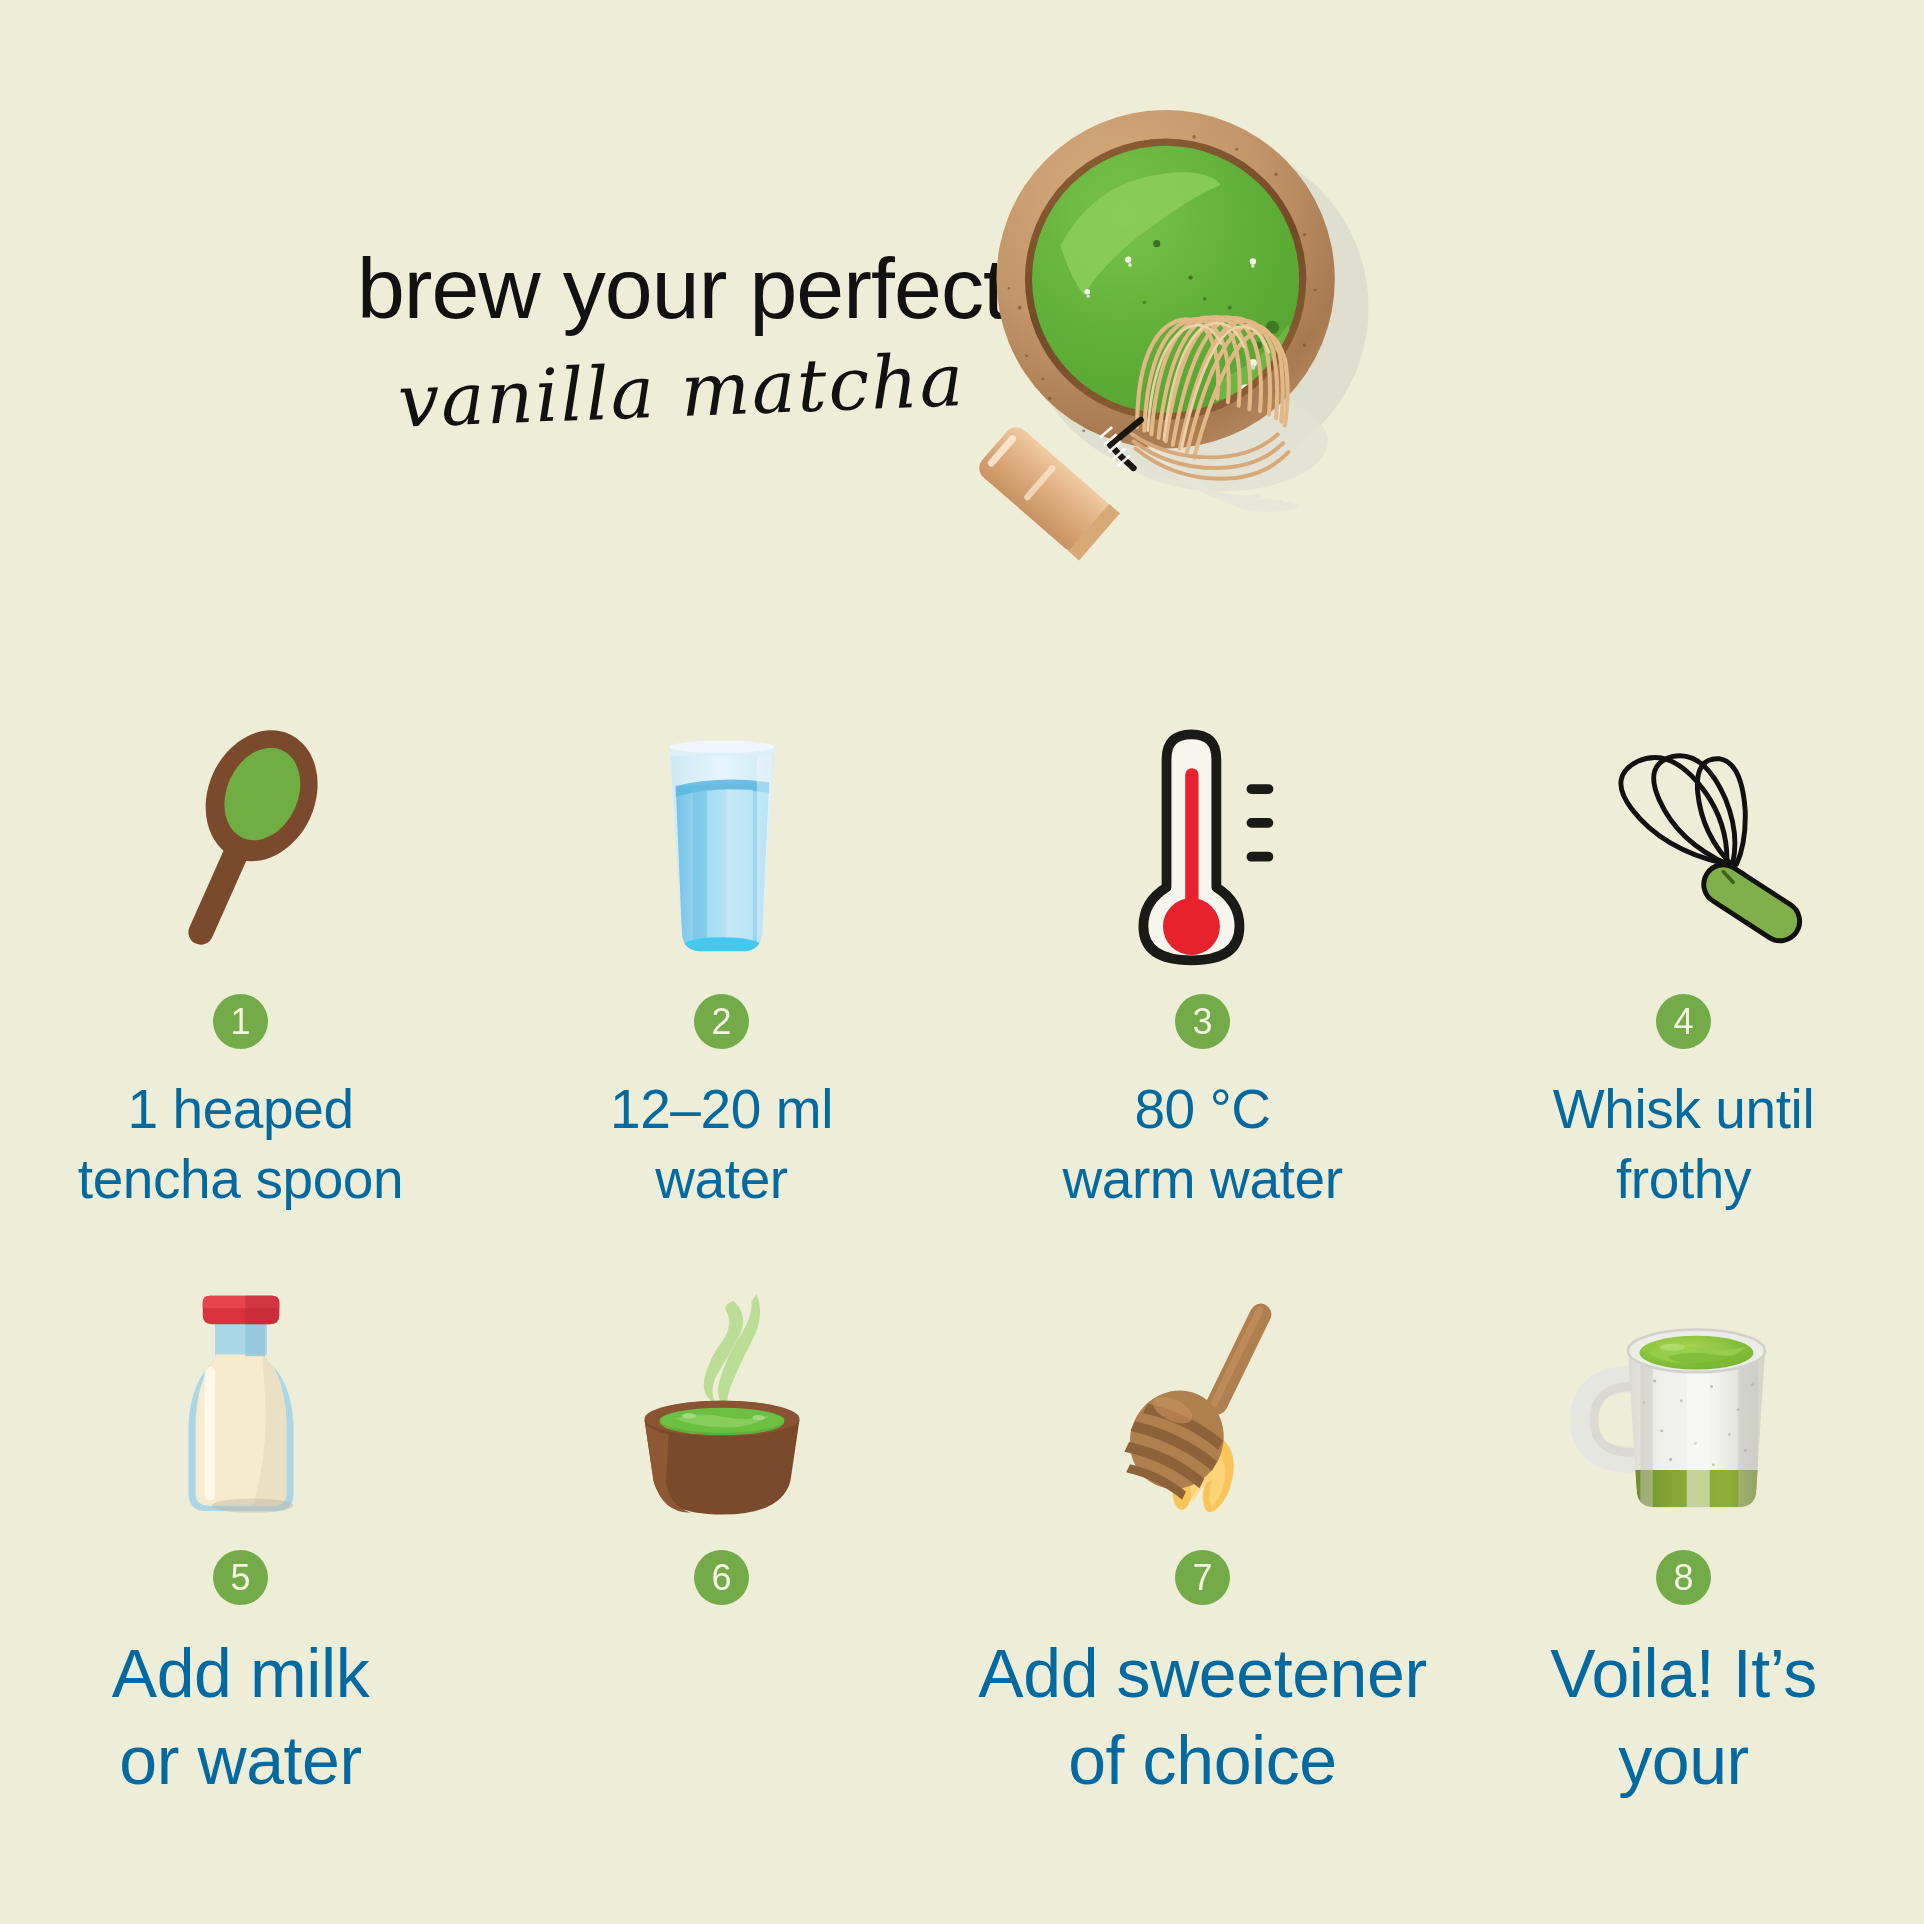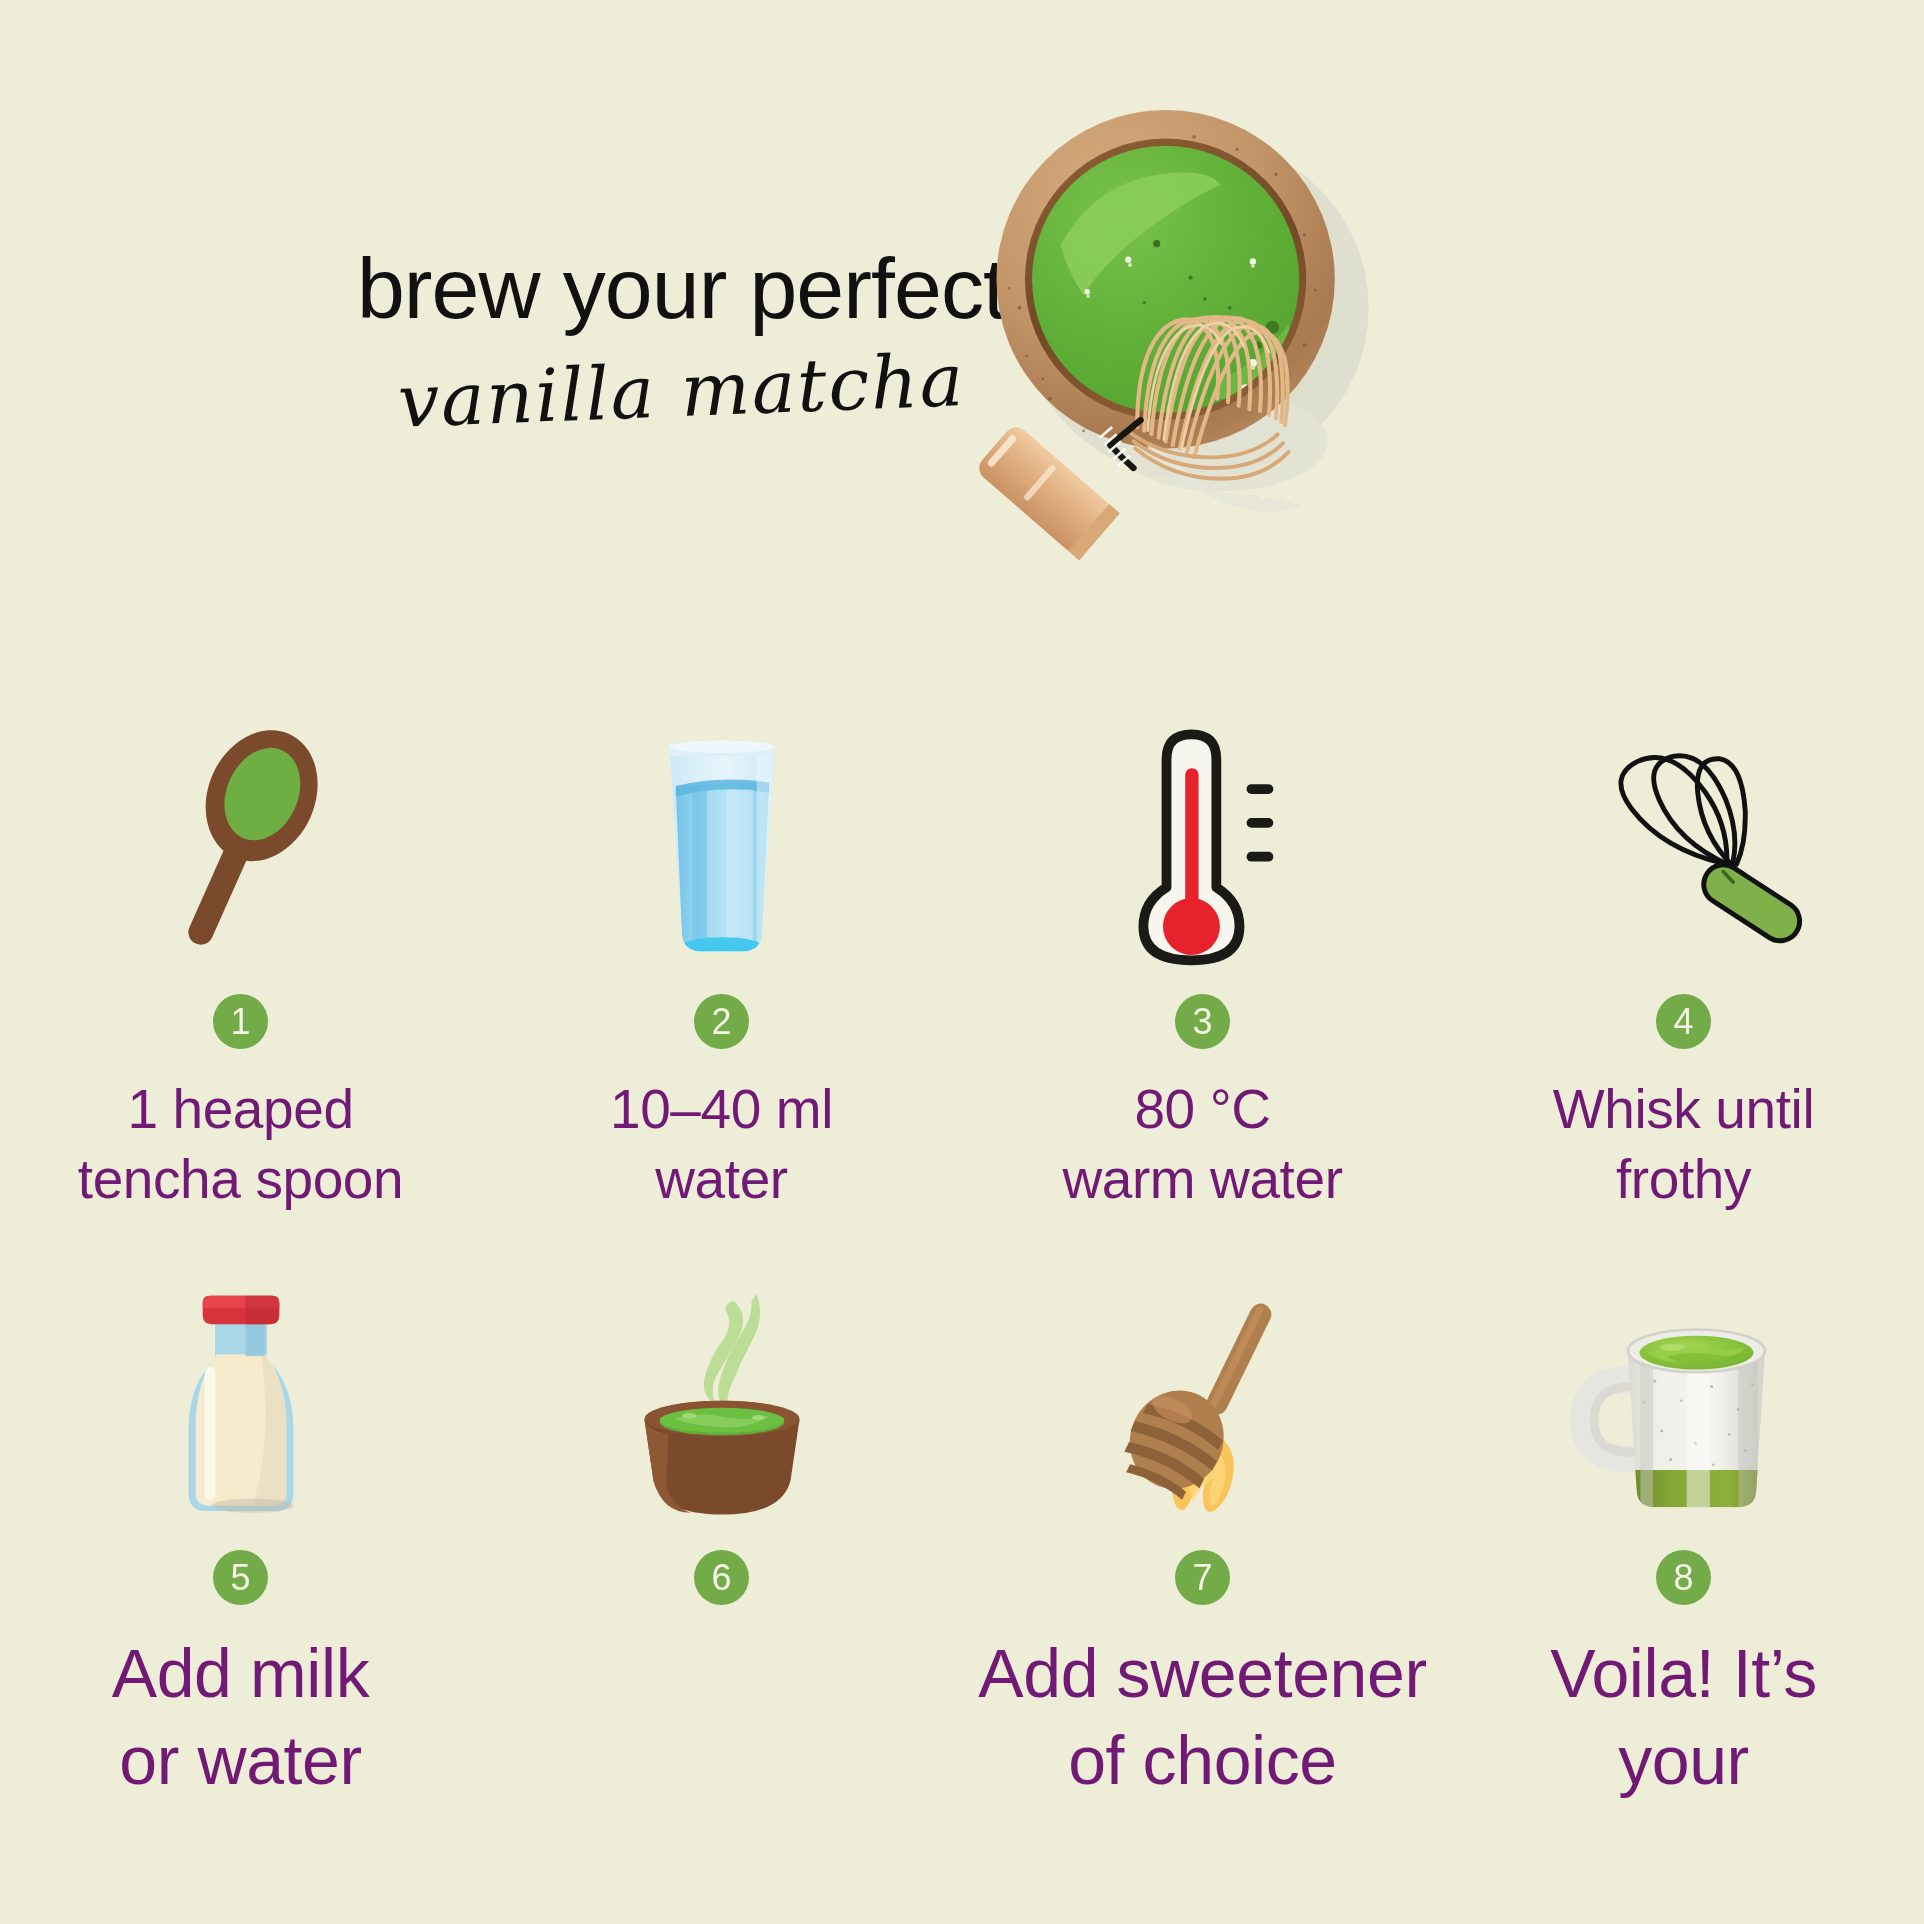--- a/index.html
+++ b/index.html
@@ -50,21 +50,21 @@
     background:#72AB48;
     color:#F4F3E4;
     font-size:36px;line-height:55px;text-align:center;
     font-family:"Liberation Sans", sans-serif;
     margin-top:23px;
     font-weight:400;
   }
   .label{
     margin-top:25px;
     text-align:center;
-    color:#701a75;
+    color:#0369a1;
     font-size:55px;
     line-height:1.28;
     font-family:"Liberation Sans", sans-serif;
     letter-spacing:-0.4px;
     font-weight:400;
     white-space:pre-line;
   }
   .row2 .label{font-size:68px;}
 </style>
 </head>
@@ -277,21 +277,21 @@
             <rect x="184" y="40" width="18" height="230" fill="#F1FAFD" opacity="0.45"></rect>
 
             <ellipse cx="145" cy="262" rx="45" ry="10" fill="#45C8F0"></ellipse>
           </g>
 
           <path d="M86 36 L204 36 L203 48 L87 48 Z" fill="#DDEFF7"></path>
           <ellipse cx="145" cy="38" rx="59" ry="7" fill="#EEF8FC"></ellipse>
         </svg>
       </div>
       <div class="badge">2</div>
-      <div class="label">10–40 ml
+      <div class="label">12–20 ml
 water</div>
     </div>
 
     <div class="cell">
       <div class="art">
         <svg width="258" height="258" viewBox="0 0 290 290">
 
           <path d="M104 52 Q104 24 132 24 Q160 24 160 52 L160 196 Q186 212 186 240 Q186 278 132 278 Q78 278 78 240 Q78 212 104 196 Z" fill="#F7F6EE" stroke="#1A1A16" stroke-width="11" stroke-linejoin="round"></path>
 
           <rect x="125" y="62" width="15" height="160" rx="7.5" fill="#E8222C"></rect>

